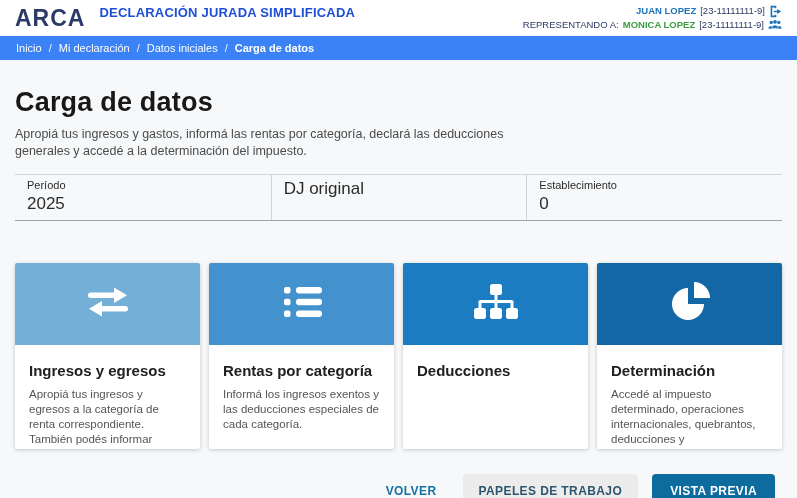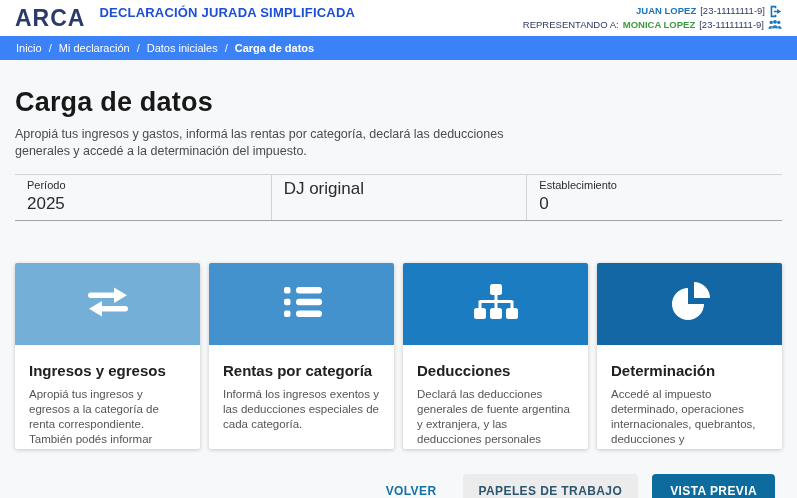--- a/index.html
+++ b/index.html
@@ -164,21 +164,20 @@
                   <rect x="3" y="26" width="12" height="11" rx="2.5"></rect>
                   <rect x="19" y="26" width="12" height="11" rx="2.5"></rect>
                   <rect x="35" y="26" width="12" height="11" rx="2.5"></rect>
                 </g>
                 <path fill="none" stroke="#fff" stroke-width="3" d="M25 13v7 M9 19.5h32 M9 18.5V26 M25 18.5V26 M41 18.5V26"></path>
               </svg>
           </span>
         </div>
         <div class="card-body">
           <h3>Deducciones</h3>
-          <p>Declará las deducciones generales de fuente argentina y extranjera, y las deducciones personales</p>
         </div>
       </div>
 
       <div class="card">
         <div class="card-band" style="background: rgb(20, 103, 165);">
           <span>
             <svg width="44" height="44" viewBox="0 0 44 44" fill="#fff">
                 <path d="M20 8 A16 16 0 1 0 36 24 L20 24 Z"></path>
                 <path d="M26 18 L26 2 A16 16 0 0 1 42 18 Z"></path>
               </svg>

